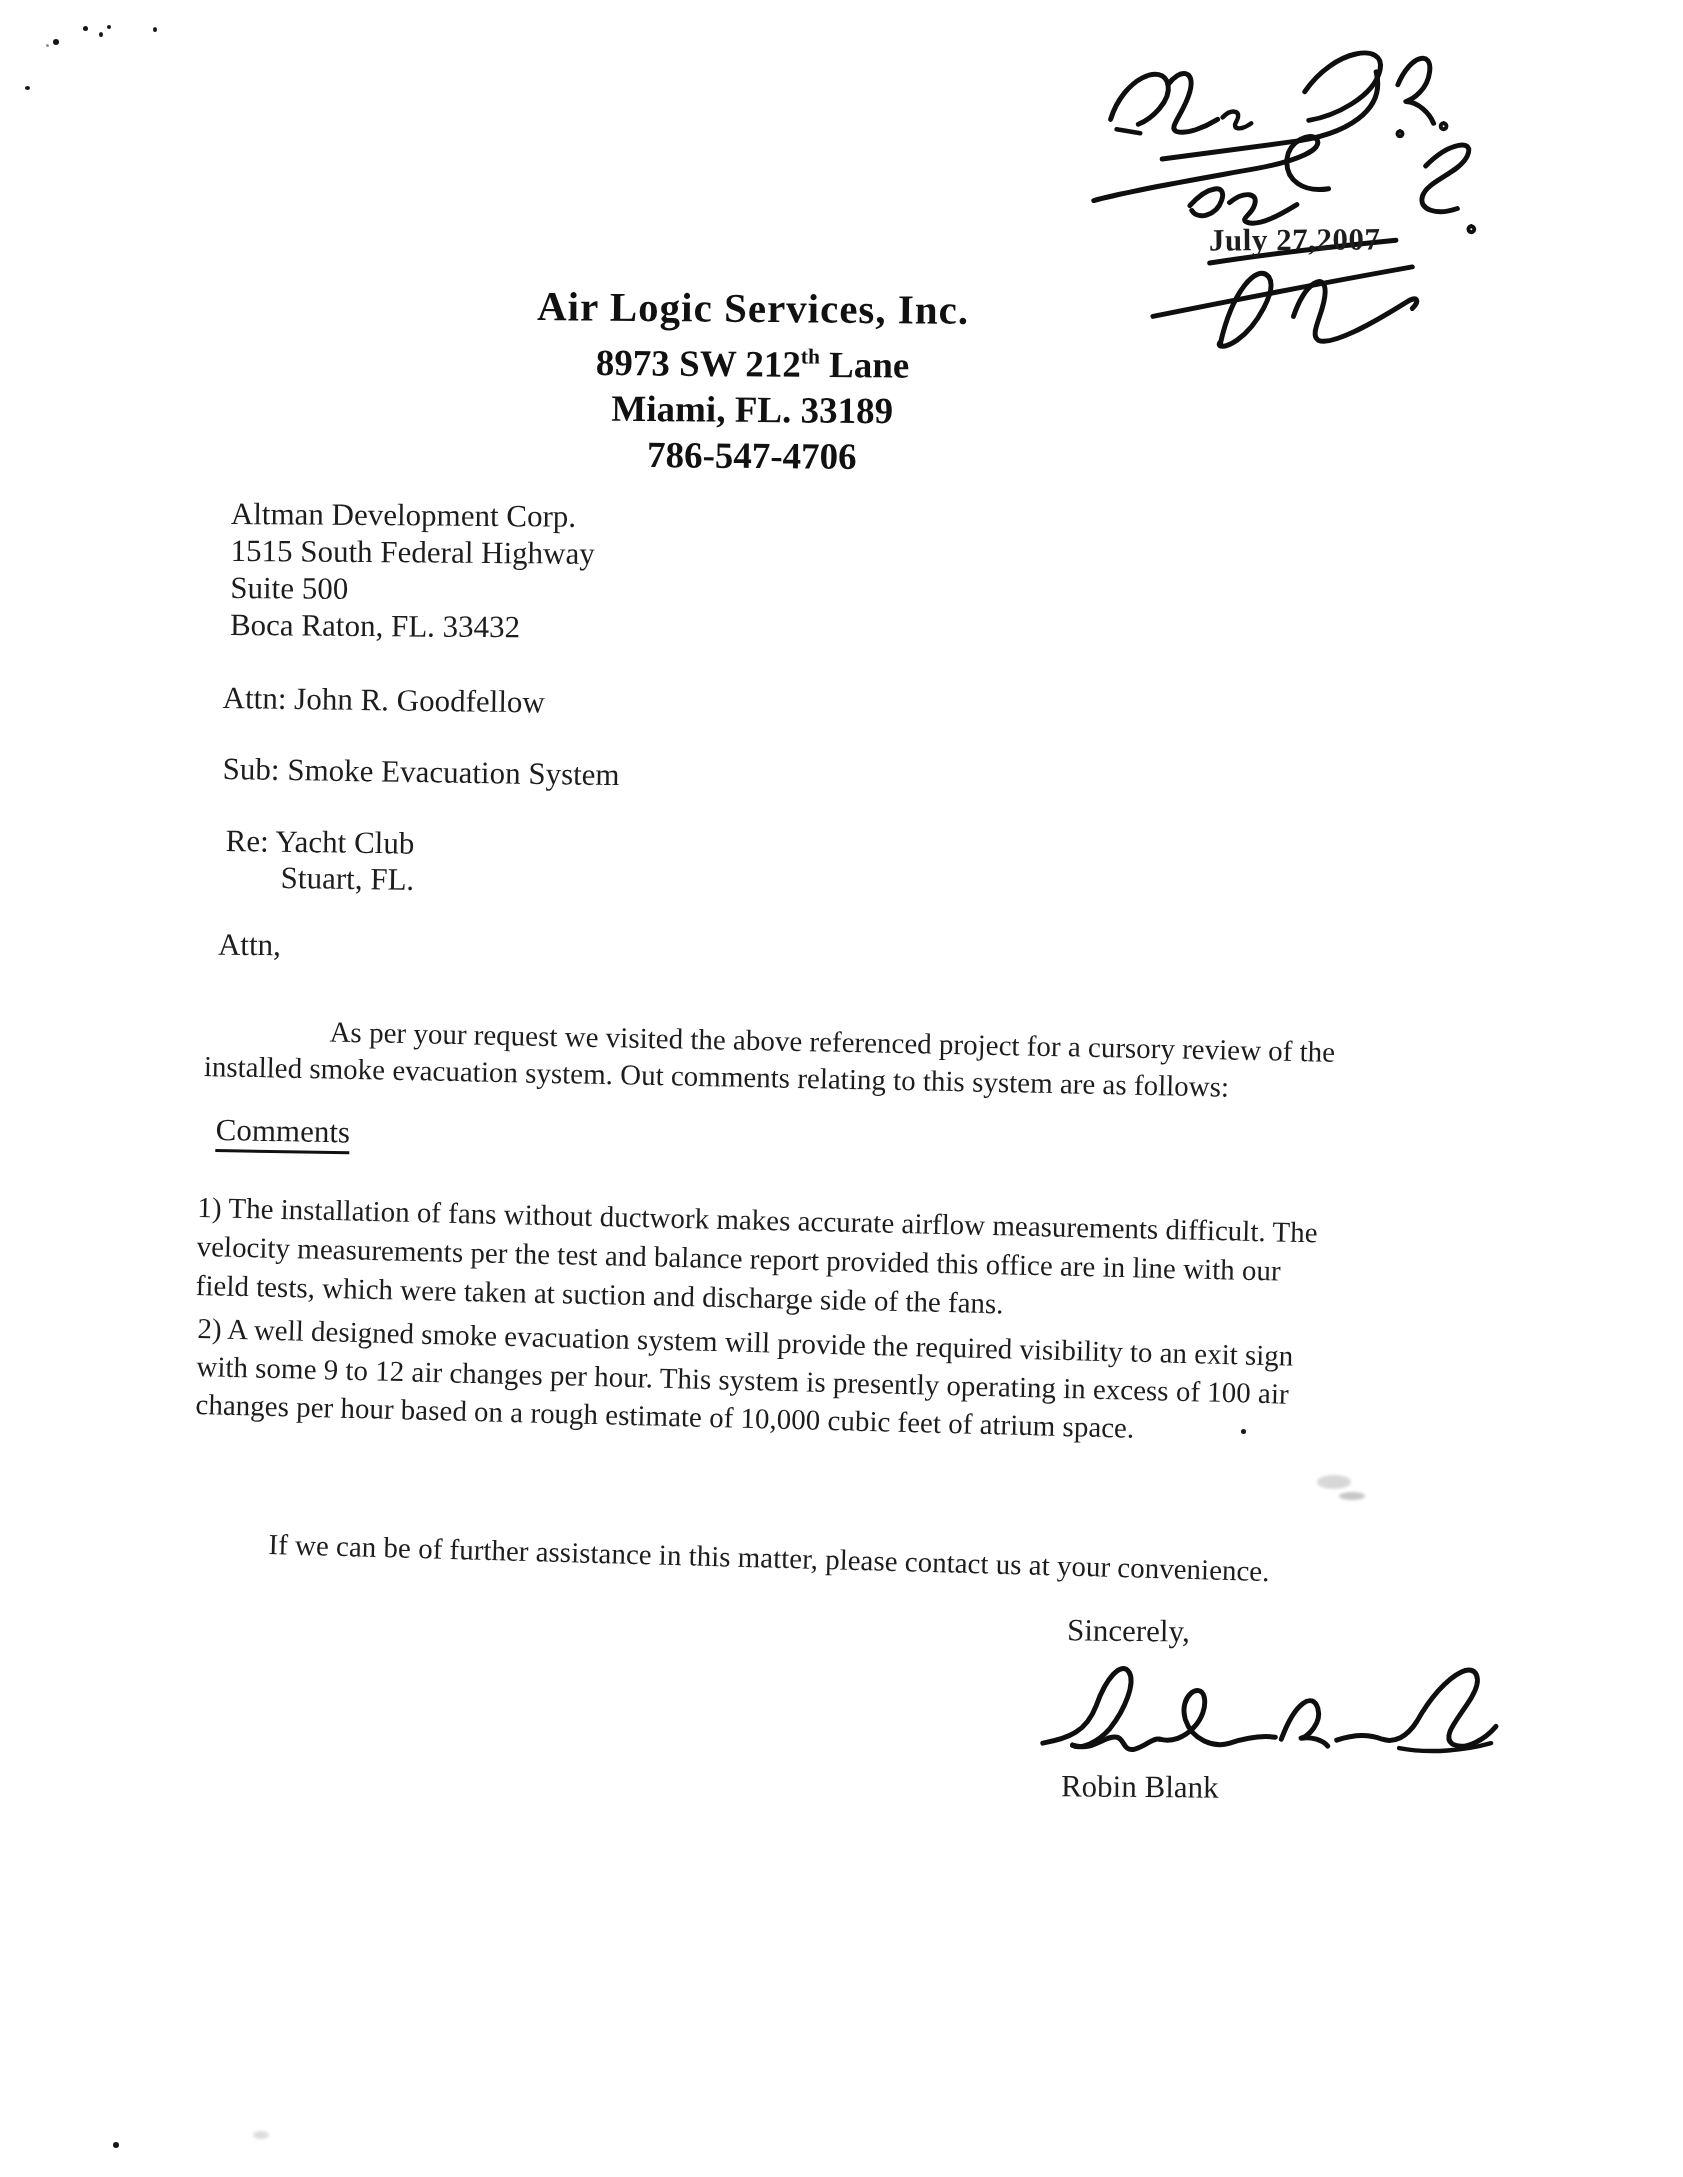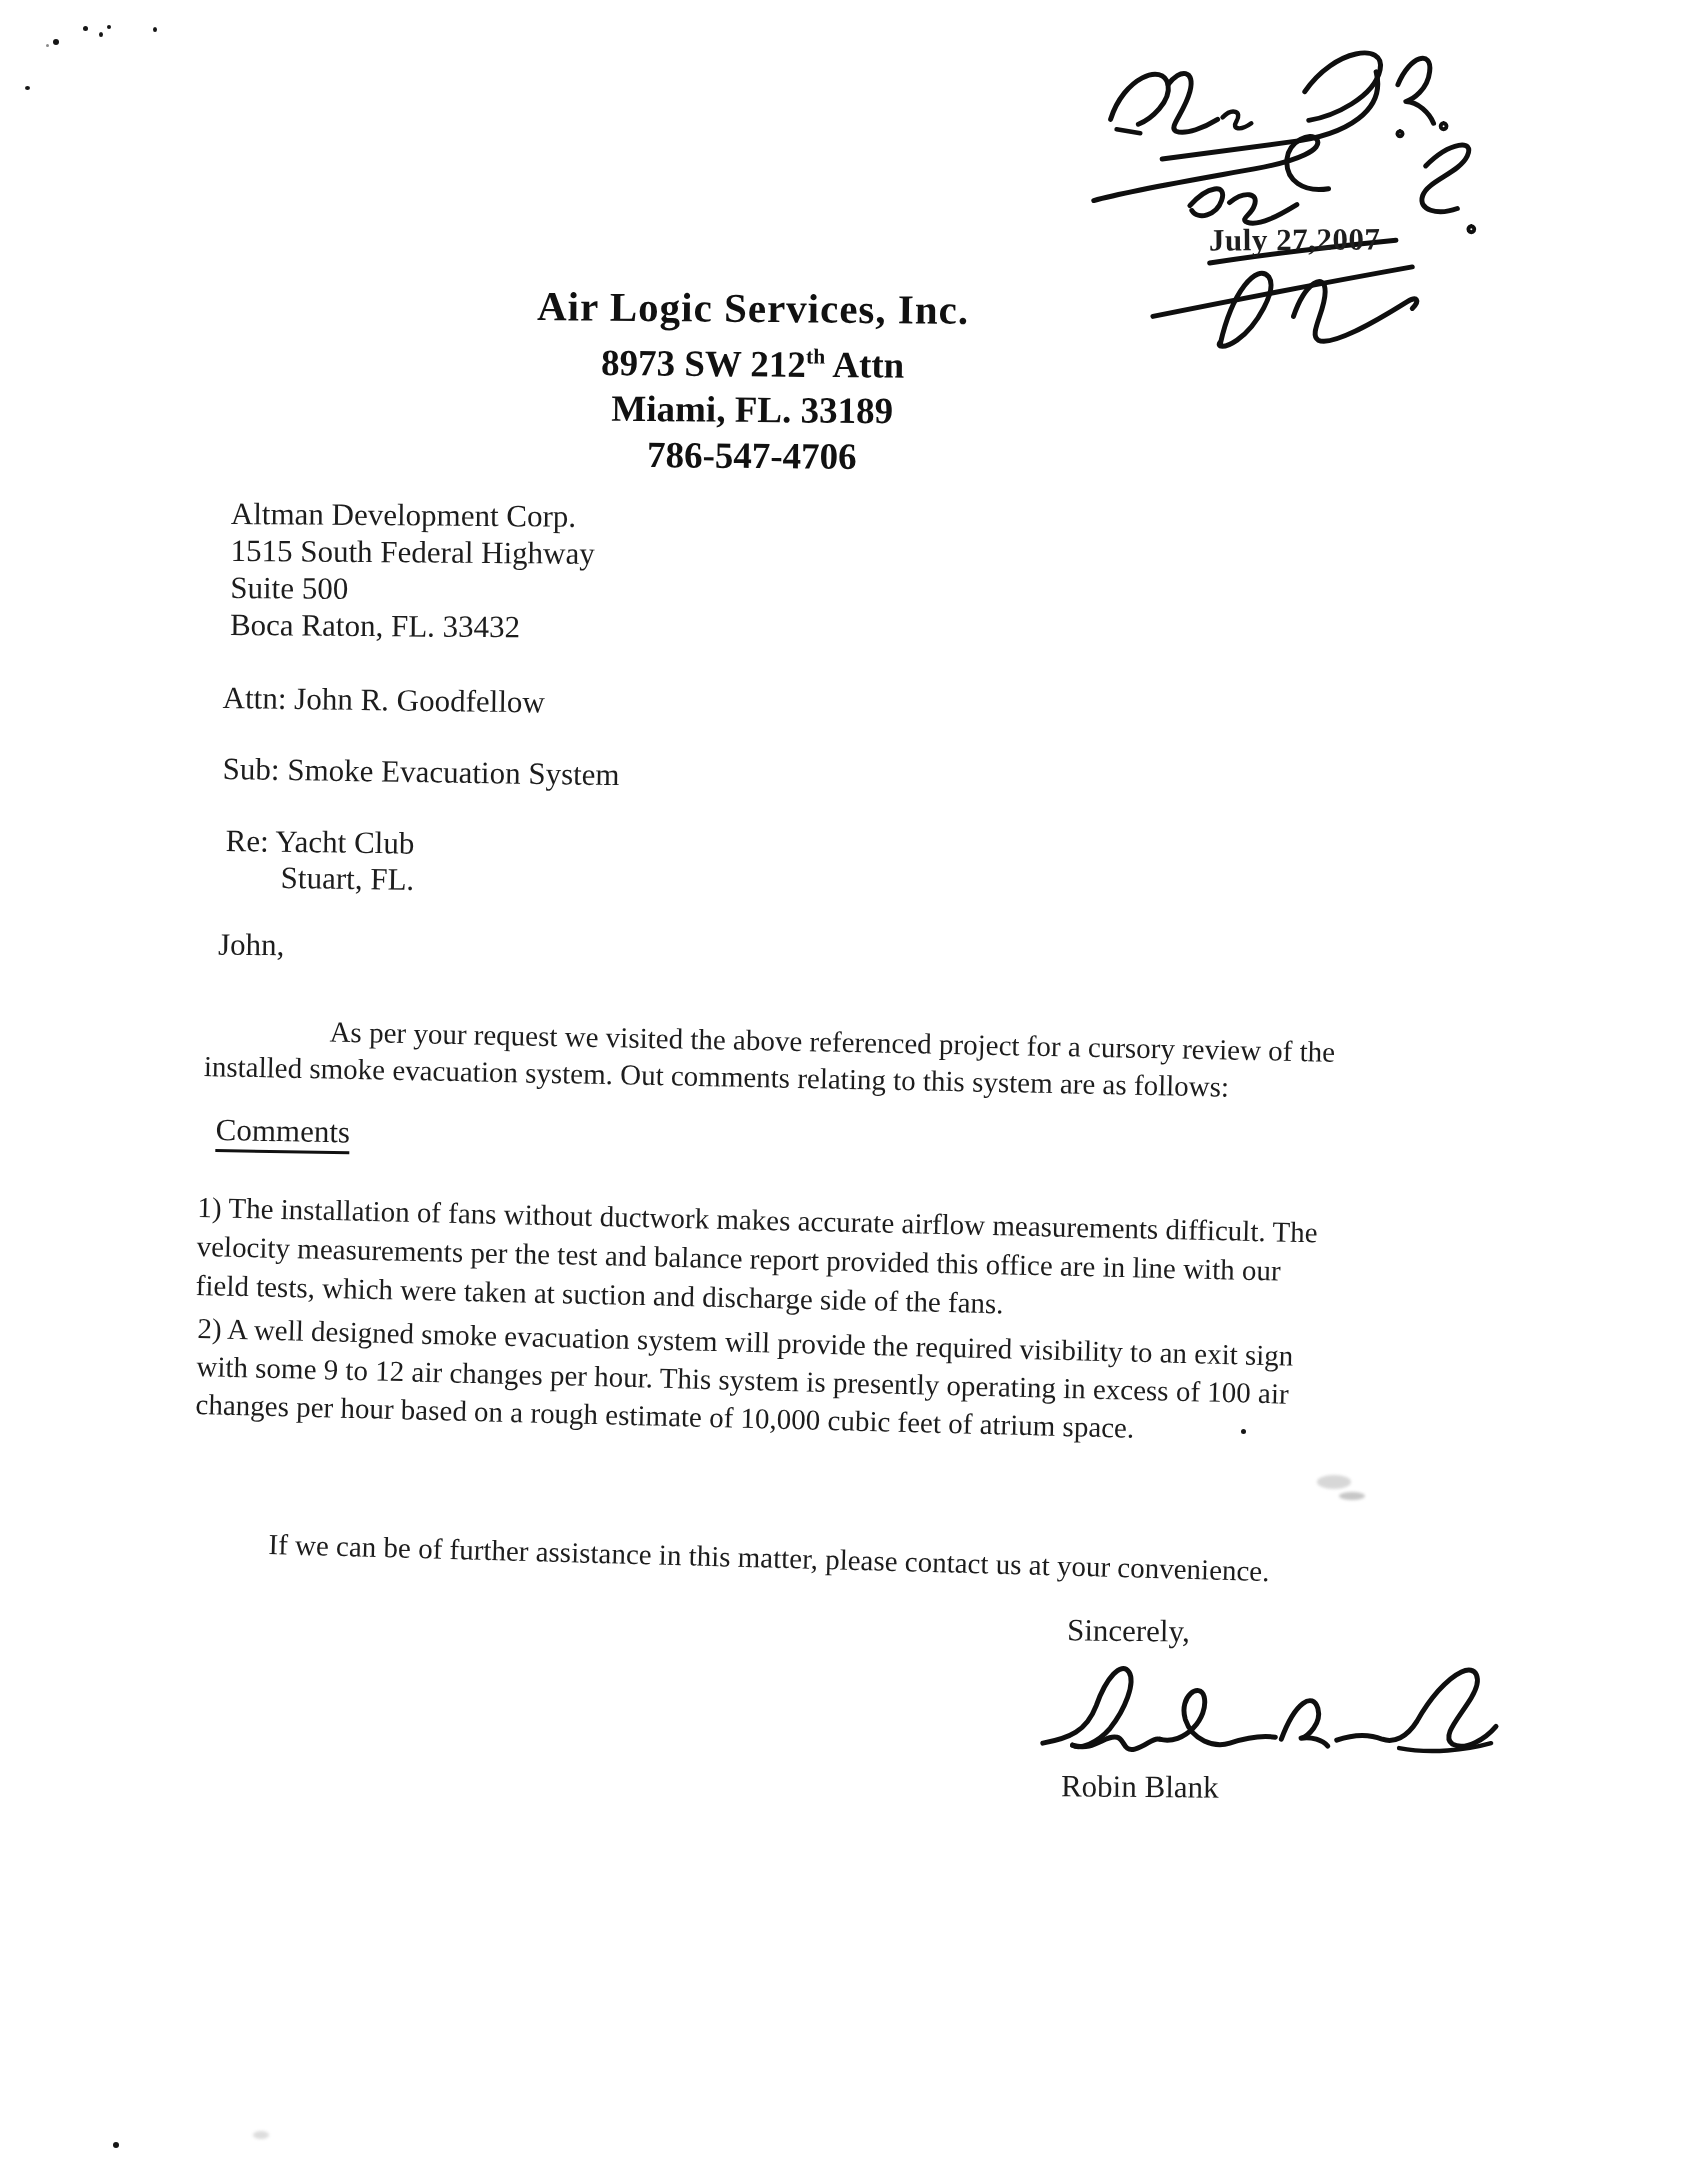--- a/index.html
+++ b/index.html
@@ -117,38 +117,38 @@
   <div class="abs date-line">July 27,2007</div>
 
   <svg class="hw abs" style="left:1143px;top:255px;" width="297" height="99" viewBox="0 0 300 100" aria-label="File">
     <path d="M 10,62 C 70,50 160,32 272,12" stroke-width="5"></path>
     <path d="M 78,90 C 90,37 115,8 127,22 C 136,35 115,72 95,86 C 82,95 74,93 78,88" stroke-width="5"></path>
     <path d="M 152,62 C 164,27 184,17 184,37 C 184,57 167,80 177,86 C 190,92 227,72 267,47 C 277,41 280,46 272,54" stroke-width="5"></path>
   </svg>
 
   <div class="abs letterhead">
     <div class="lh-company">Air Logic Services, Inc.</div>
-    <div class="lh-line"><span>8973 SW 212</span><span class="lh-sup">th</span><span> Attn</span></div>
+    <div class="lh-line"><span>8973 SW 212</span><span class="lh-sup">th</span><span> Lane</span></div>
     <div class="lh-line">Miami, FL. 33189</div>
     <div class="lh-line">786-547-4706</div>
   </div>
 
   <div class="abs recipient">
     <div>Altman Development Corp.</div>
     <div>1515 South Federal Highway</div>
     <div>Suite 500</div>
     <div>Boca Raton, FL. 33432</div>
   </div>
 
   <div class="abs meta attn">Attn: John R. Goodfellow</div>
   <div class="abs meta sub">Sub: Smoke Evacuation System</div>
   <div class="abs meta re">Re: Yacht Club</div>
   <div class="abs meta re2">Stuart, FL.</div>
 
-  <div class="abs salutation">John,</div>
+  <div class="abs salutation">Attn,</div>
 
   <div class="abs bodytext intro">
     <div class="indent">As per your request we visited the above referenced project for a cursory review of the</div>
     <div>installed smoke evacuation system. Out comments relating to this system are as follows:</div>
   </div>
 
   <div class="abs comments-heading">
     <span>Comments</span>
   </div>
 

